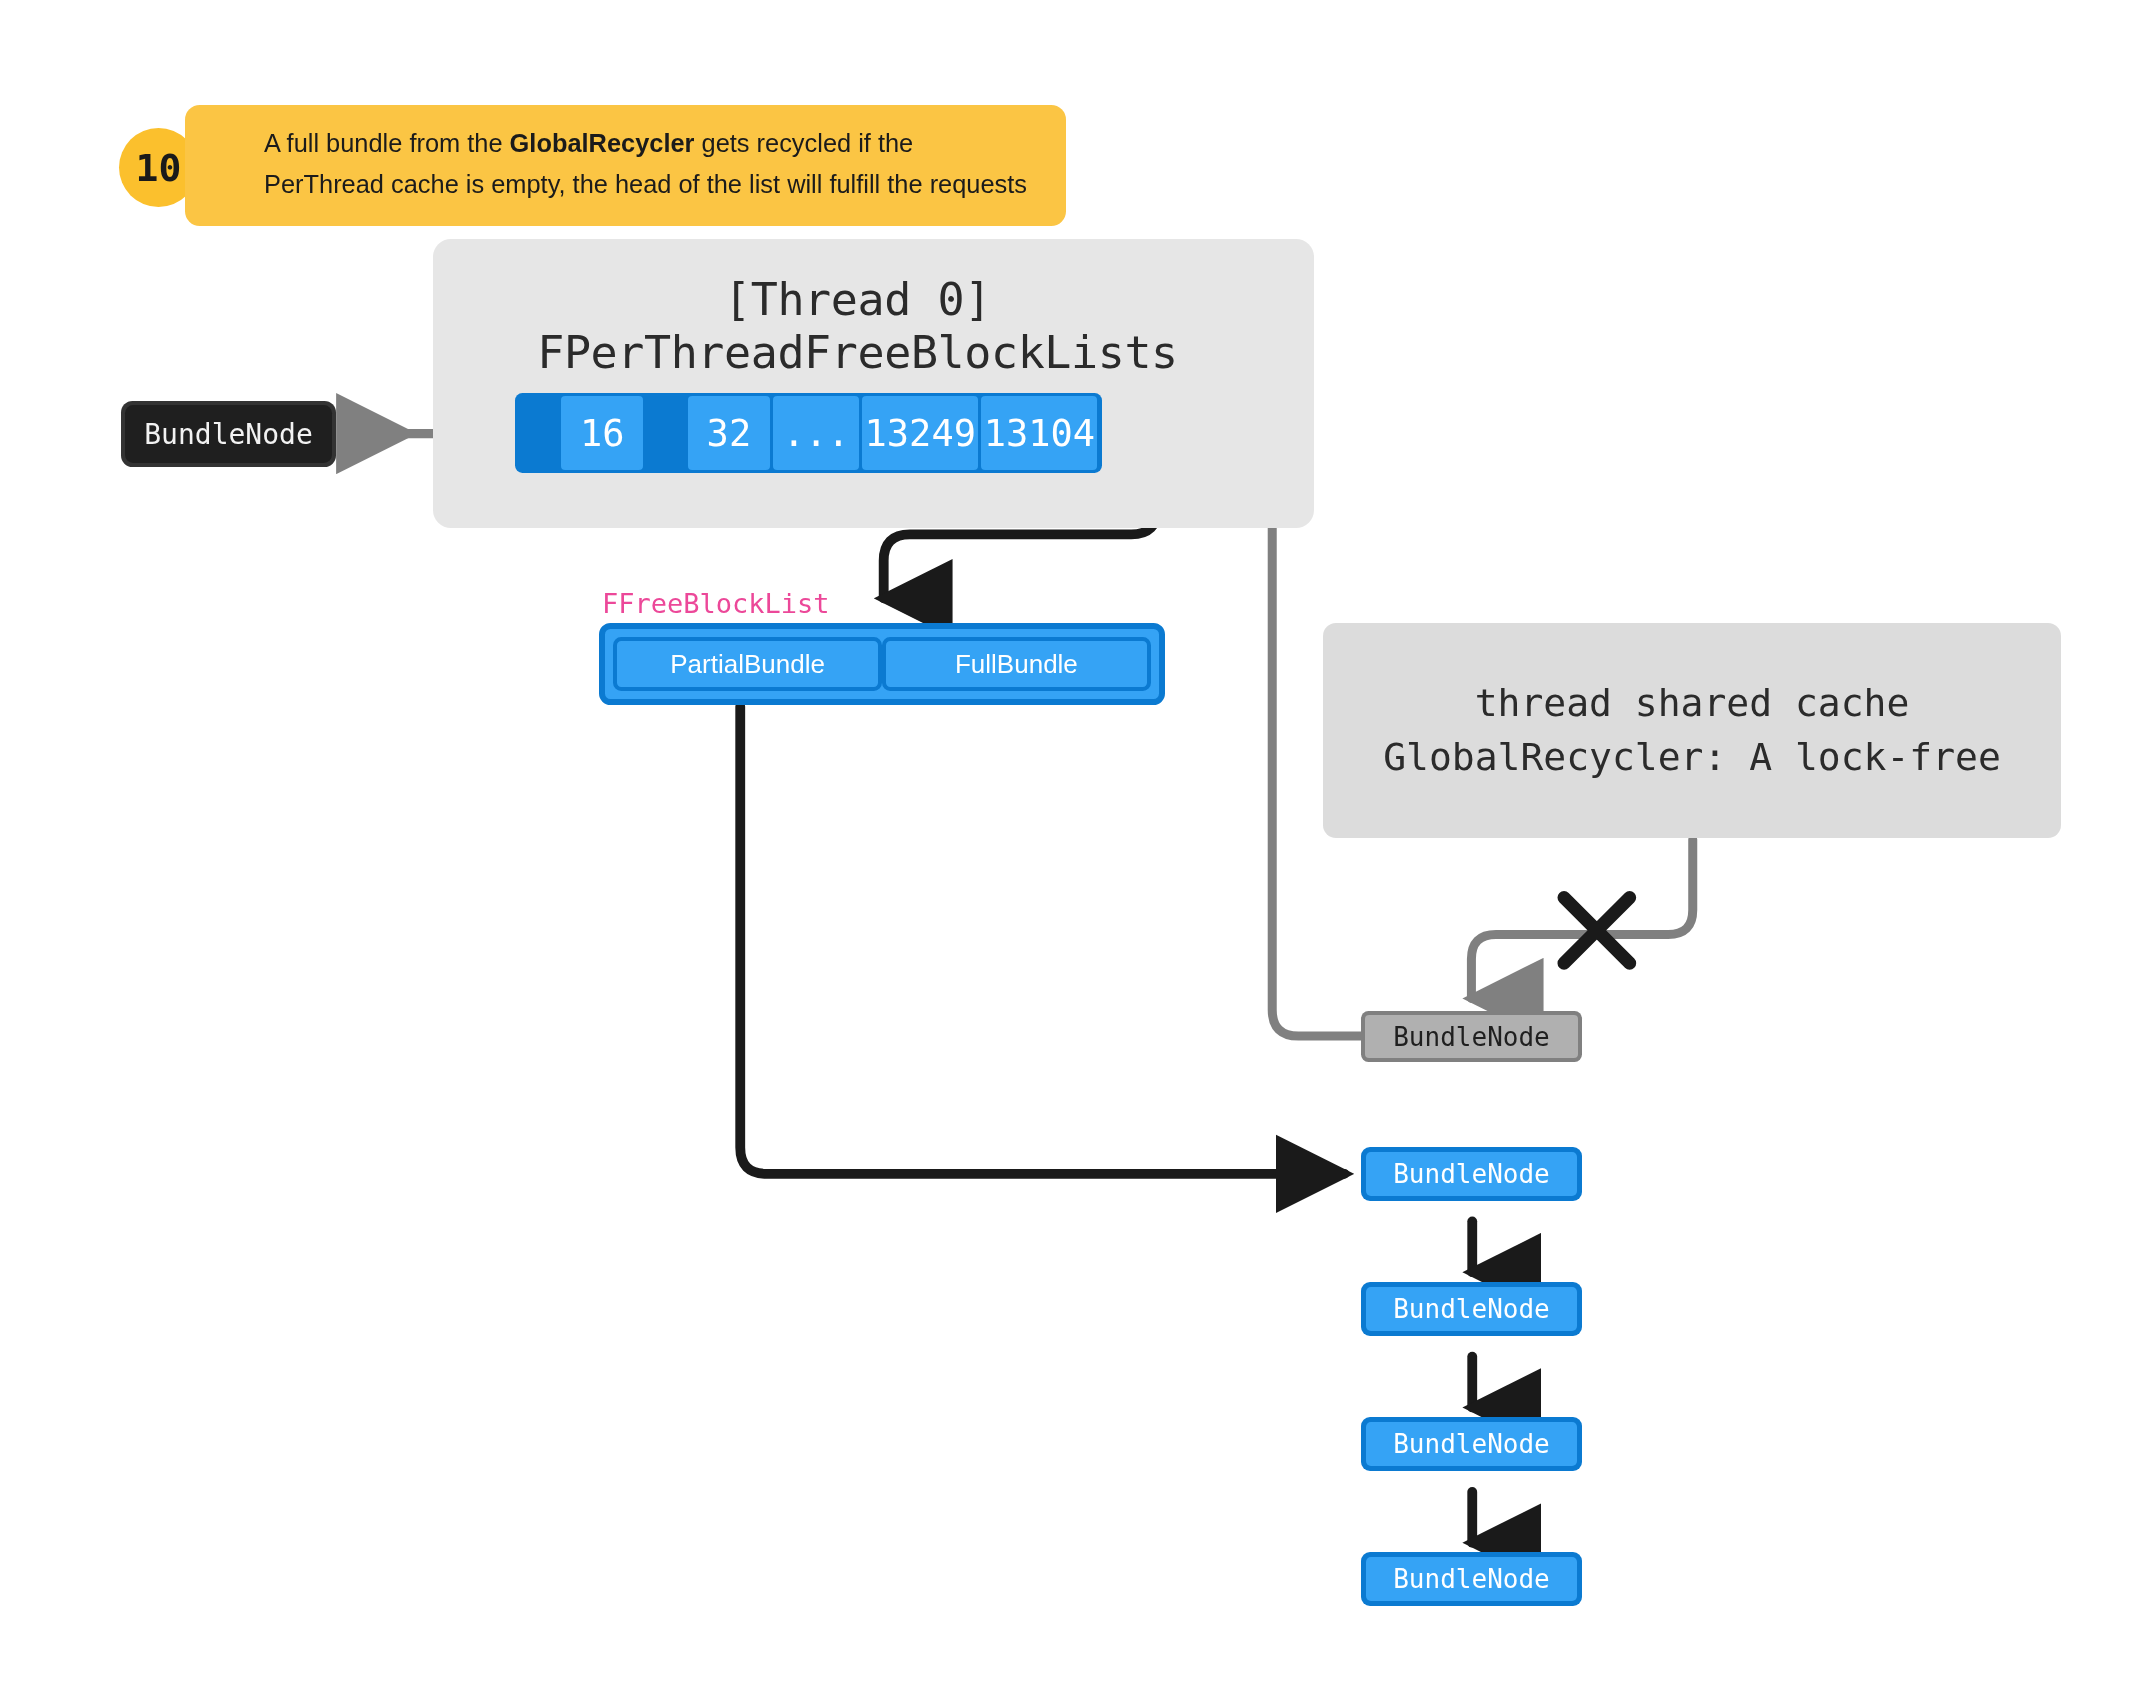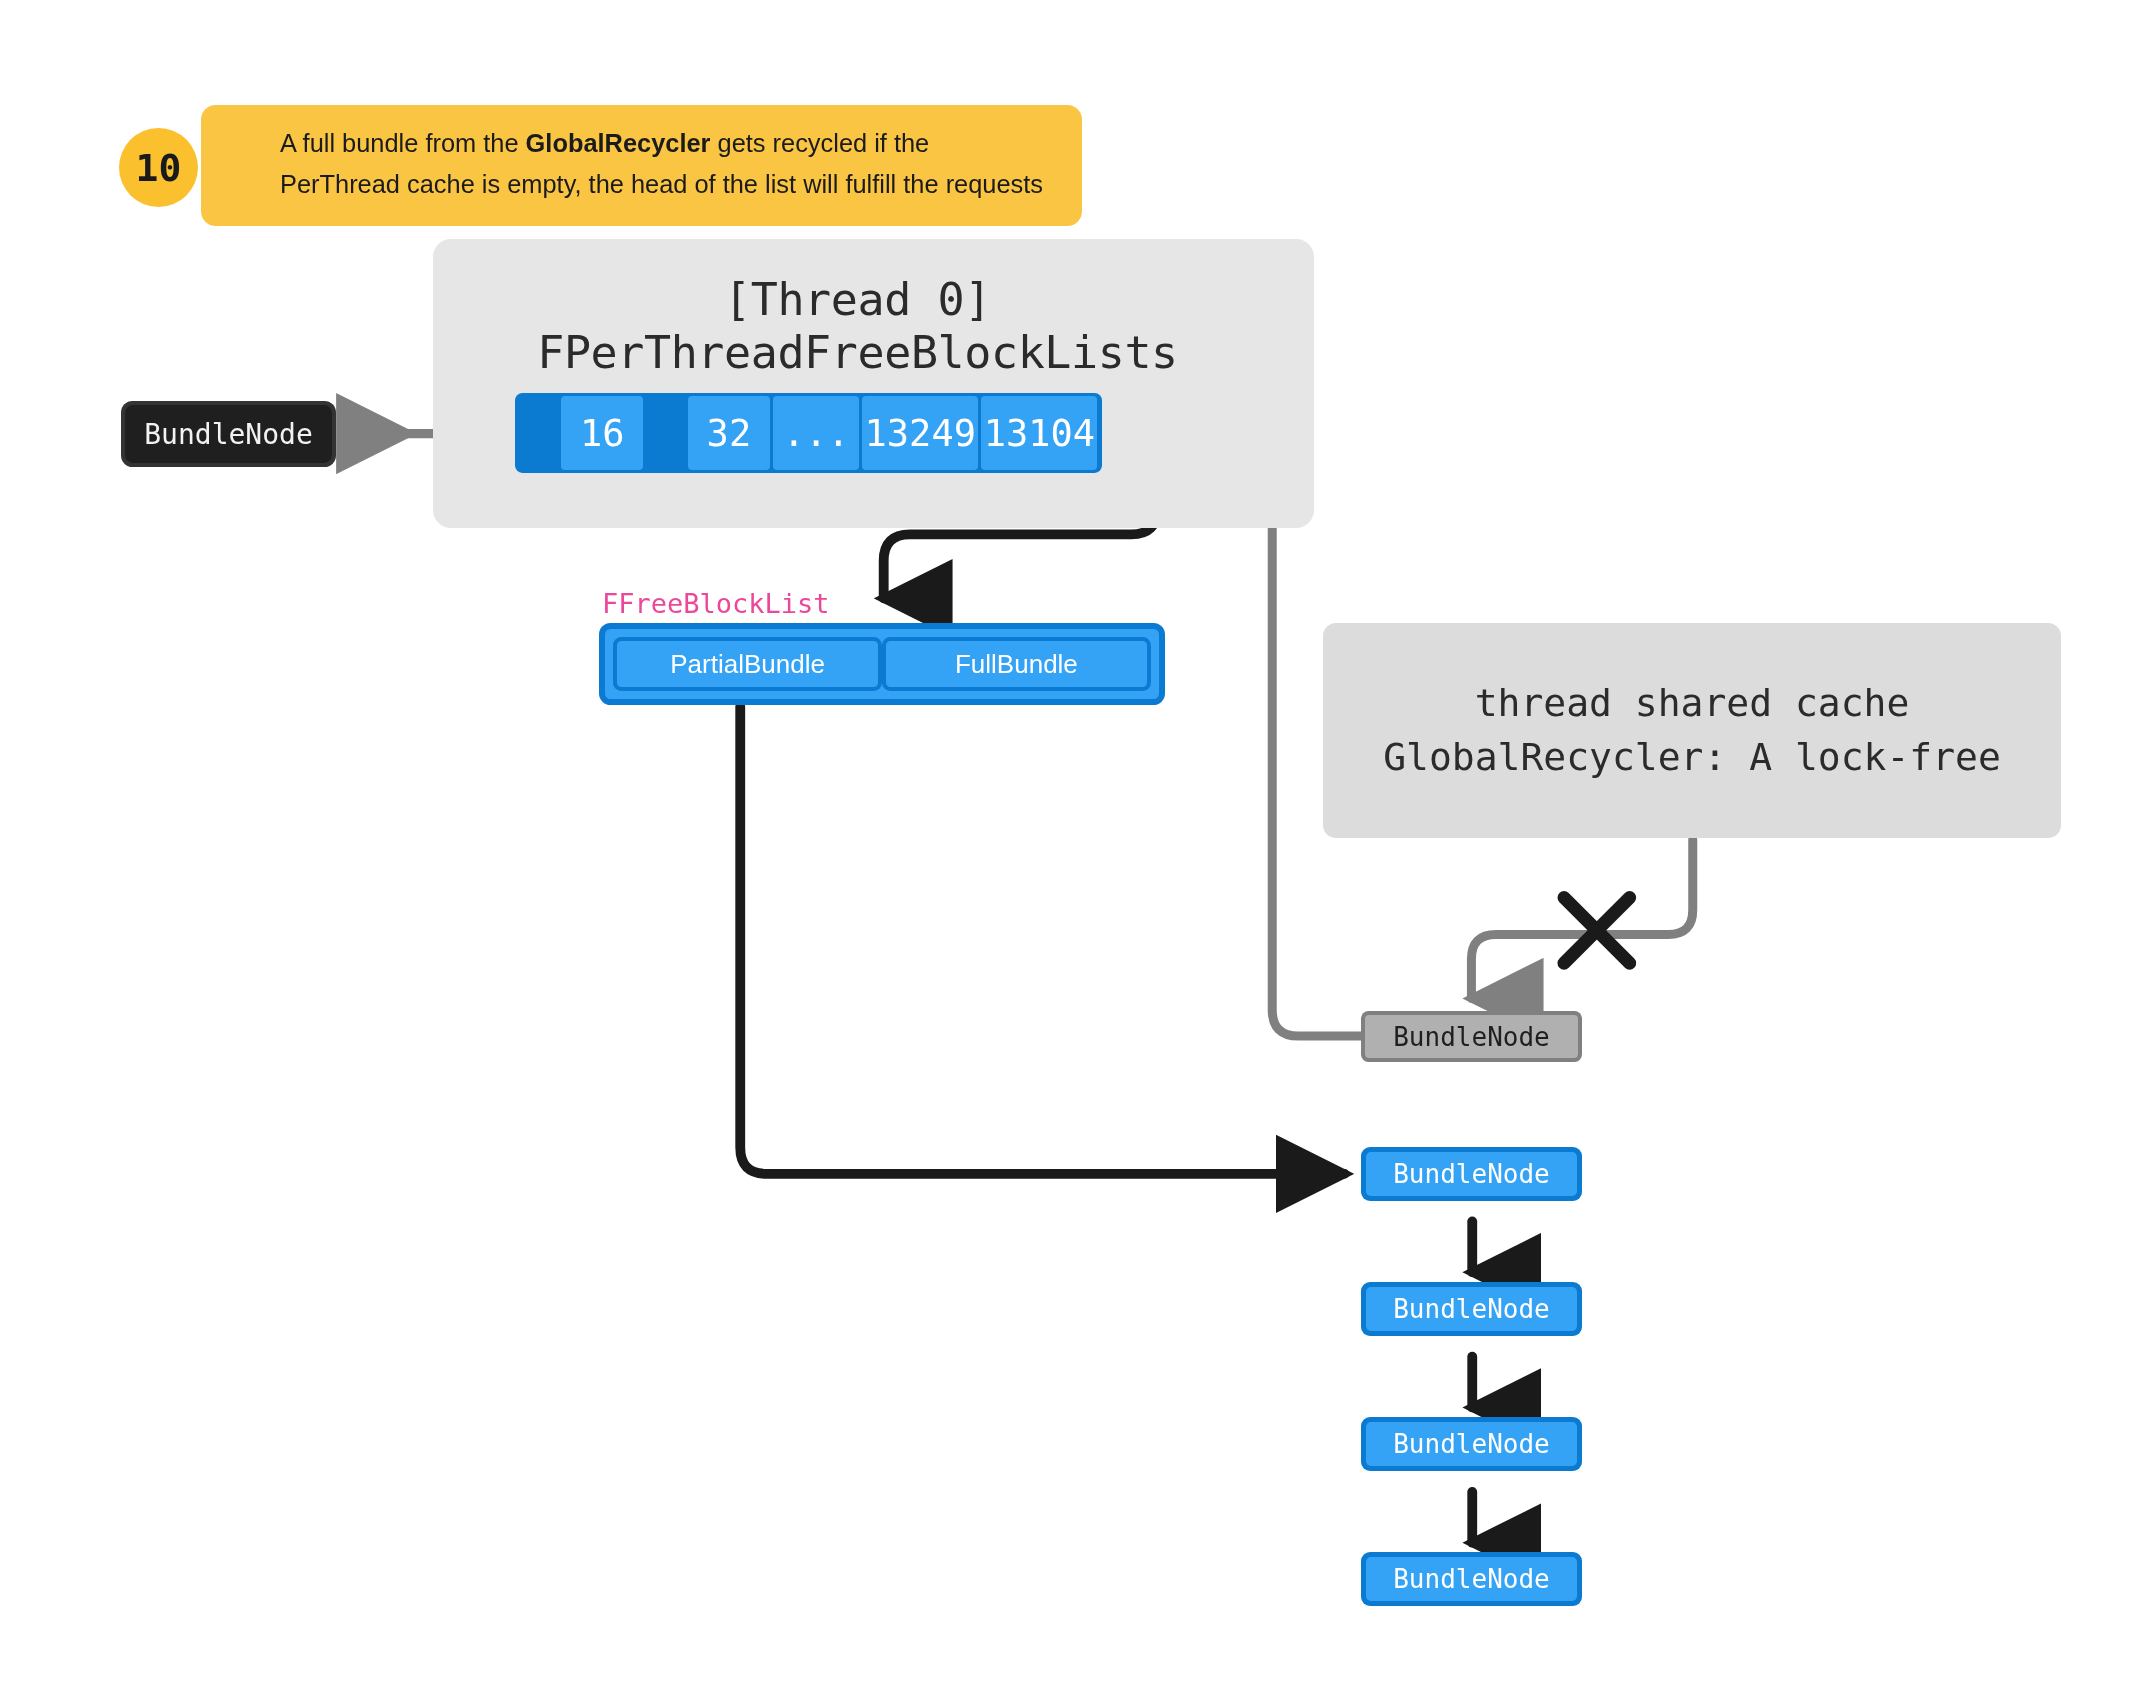--- a/index.html
+++ b/index.html
@@ -7,21 +7,21 @@
        font-family:"DejaVu Sans Mono", monospace;}
   #stage{position:absolute;left:0;top:0;width:1918px;height:1705px;}
   #wires{position:absolute;left:0;top:0;width:2151px;height:1705px;pointer-events:none;}
 
   
   .callout-wrap{position:absolute;left:119px;top:105px;}
   .callout-badge{position:absolute;left:0;top:23px;width:79px;height:79px;border-radius:50%;
       background:#fbc02d;display:flex;align-items:center;justify-content:center;
       font-family:"DejaVu Sans Mono", monospace;font-size:38px;font-weight:700;color:#1a1a1a;z-index:1;}
   .callout-box{position:absolute;left:66px;top:0;width:881px;min-height:100px;
-      background:#fbc544;border-radius:14.8px;padding:18px 28px 21px 79px;box-sizing:border-box;z-index:2;margin-left:16px;}
+      background:#fbc544;border-radius:14.8px;padding:18px 28px 21px 79px;box-sizing:border-box;z-index:2;}
   .callout-text{font-family:"Liberation Sans", sans-serif;font-size:25.4px;line-height:1.62;color:#1b1b1b;}
   .callout-text b{font-weight:700;}
 
   
   .thread-panel{position:absolute;left:433px;top:239px;width:881px;height:289px;
       background:#e6e6e6;border-radius:18px;}
   .thread-title{position:absolute;left:417px;top:273px;width:881px;text-align:center;
       font-family:"DejaVu Sans Mono", monospace;font-size:45px;color:#2b2b2b;letter-spacing:-0.4px;}
 
   

